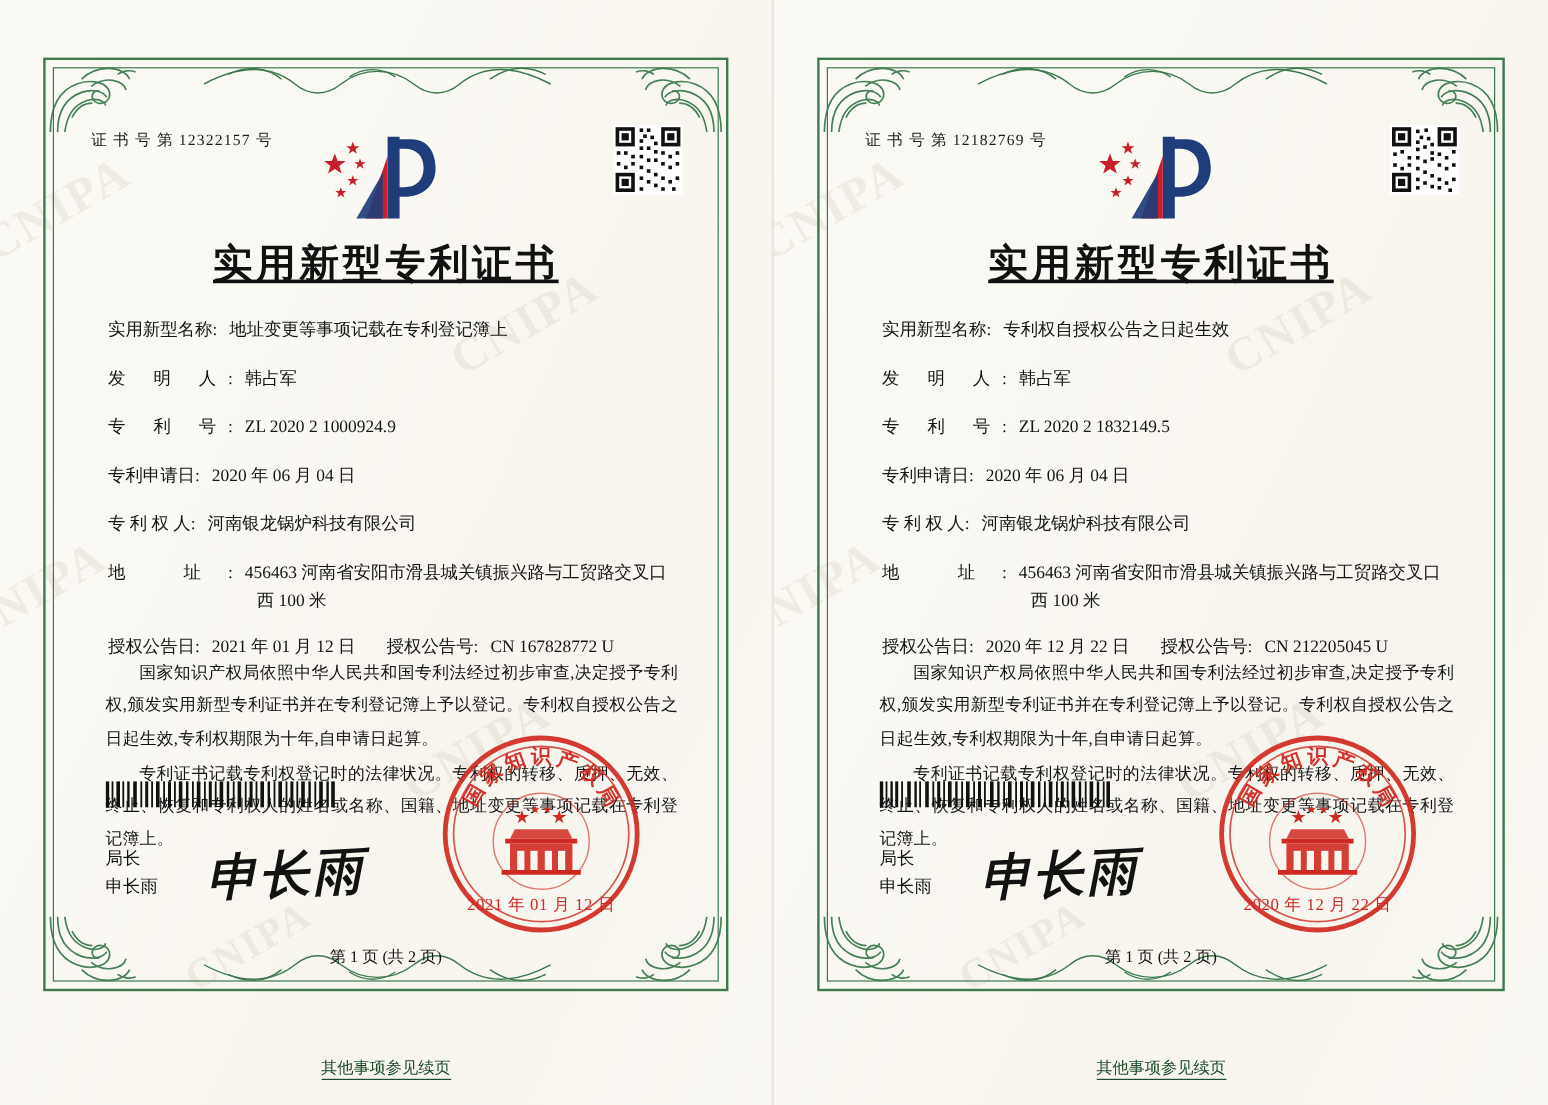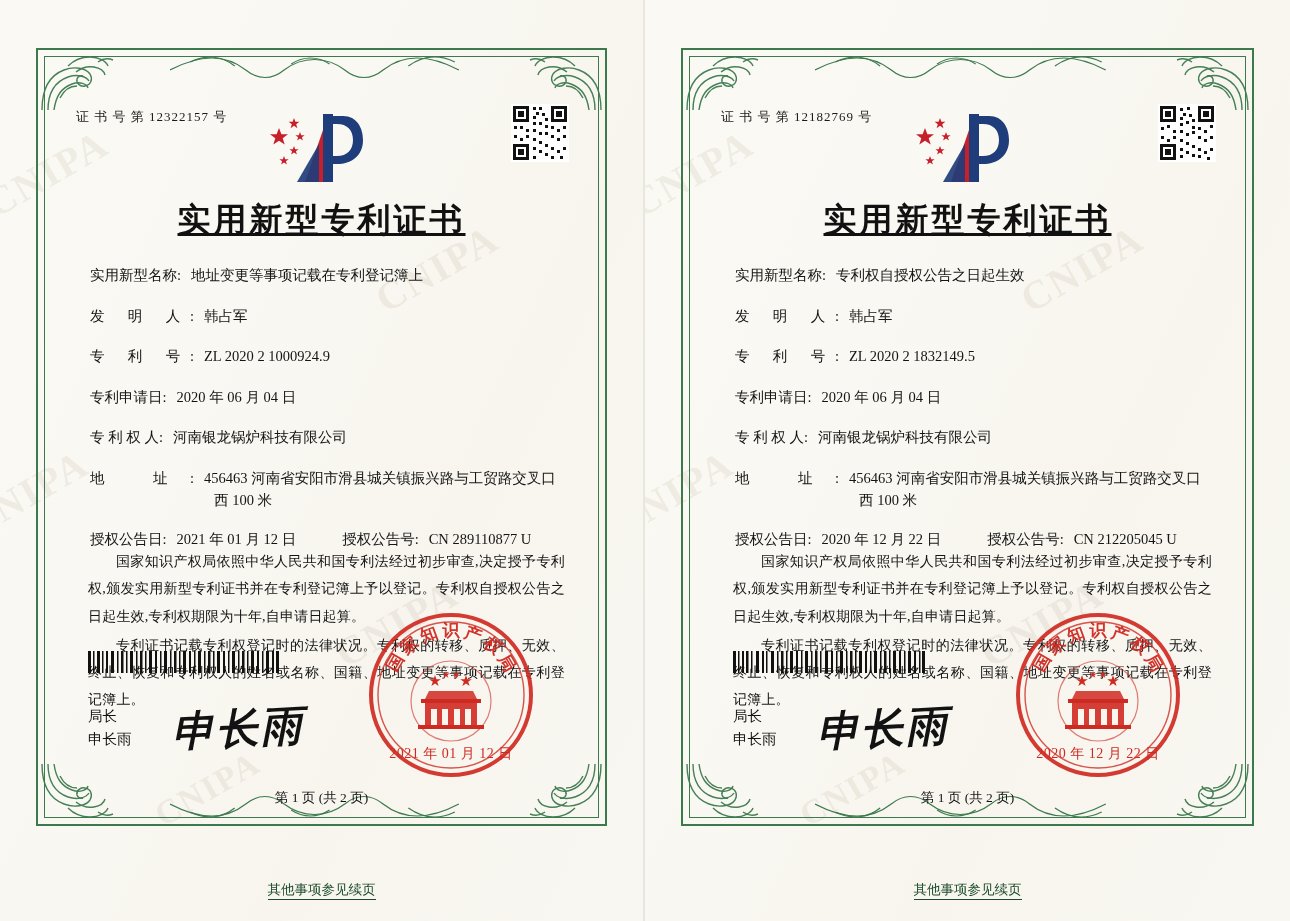--- a/index.html
+++ b/index.html
@@ -163,21 +163,21 @@
     text-align-last: justify;
   }
   .val {
     margin-left: 10px;
     color: #141414;
   }
   .row.two {
     display: flex;
     margin-bottom: 19.5px;
   }
-  .seg2 { margin-left: 46px; }
+  .seg2 { margin-left: 26px; }
   .addr-2nd {
     margin-left: 124px;
     margin-top: 2px;
     margin-bottom: 19.5px;
     font-size: 14.5px;
   }
 
   .para {
     position: absolute;
     left: 28px;
@@ -448,21 +448,21 @@
         </div>
         <div class="row" style="margin-bottom:2px">
           <span class="lab spaced">地 址:</span>
           <span class="val">456463 河南省安阳市滑县城关镇振兴路与工贸路交叉口</span>
         </div>
         <div class="addr-2nd">西 100 米</div>
         <div class="row two">
           <span class="lab">授权公告日:</span>
           <span class="val">2021 年 01 月 12 日</span>
           <span class="lab seg2">授权公告号:</span>
-          <span class="val">CN 289110877 U</span>
+          <span class="val">CN 167828772 U</span>
         </div>
       </div>
 
       <div class="para">
         <p>国家知识产权局依照中华人民共和国专利法经过初步审查,决定授予专利权,颁发实用新型专利证书并在专利登记簿上予以登记。专利权自授权公告之日起生效,专利权期限为十年,自申请日起算。</p>
         <p>专利证书记载专利权登记时的法律状况。专利权的转移、质押、无效、终止、恢复和专利权人的姓名或名称、国籍、地址变更等事项记载在专利登记簿上。</p>
       </div>
 
       <div class="barcode">
         <svg viewBox="0 0 192 22" preserveAspectRatio="none">

